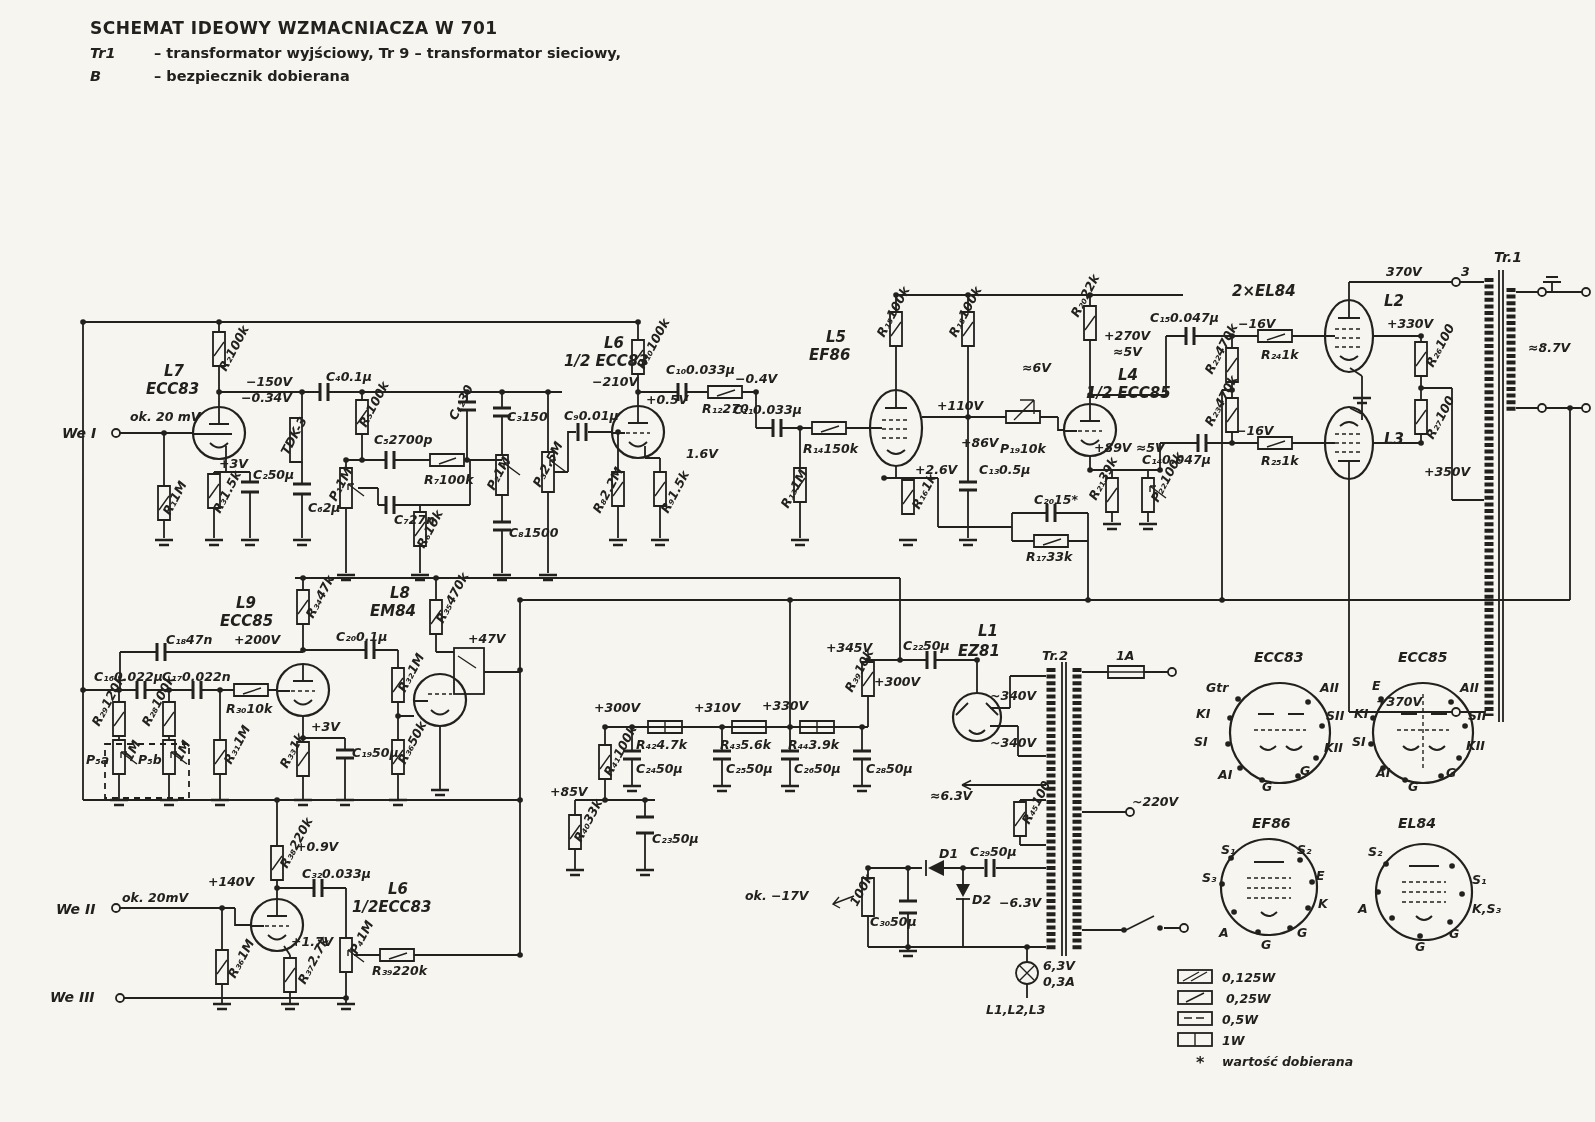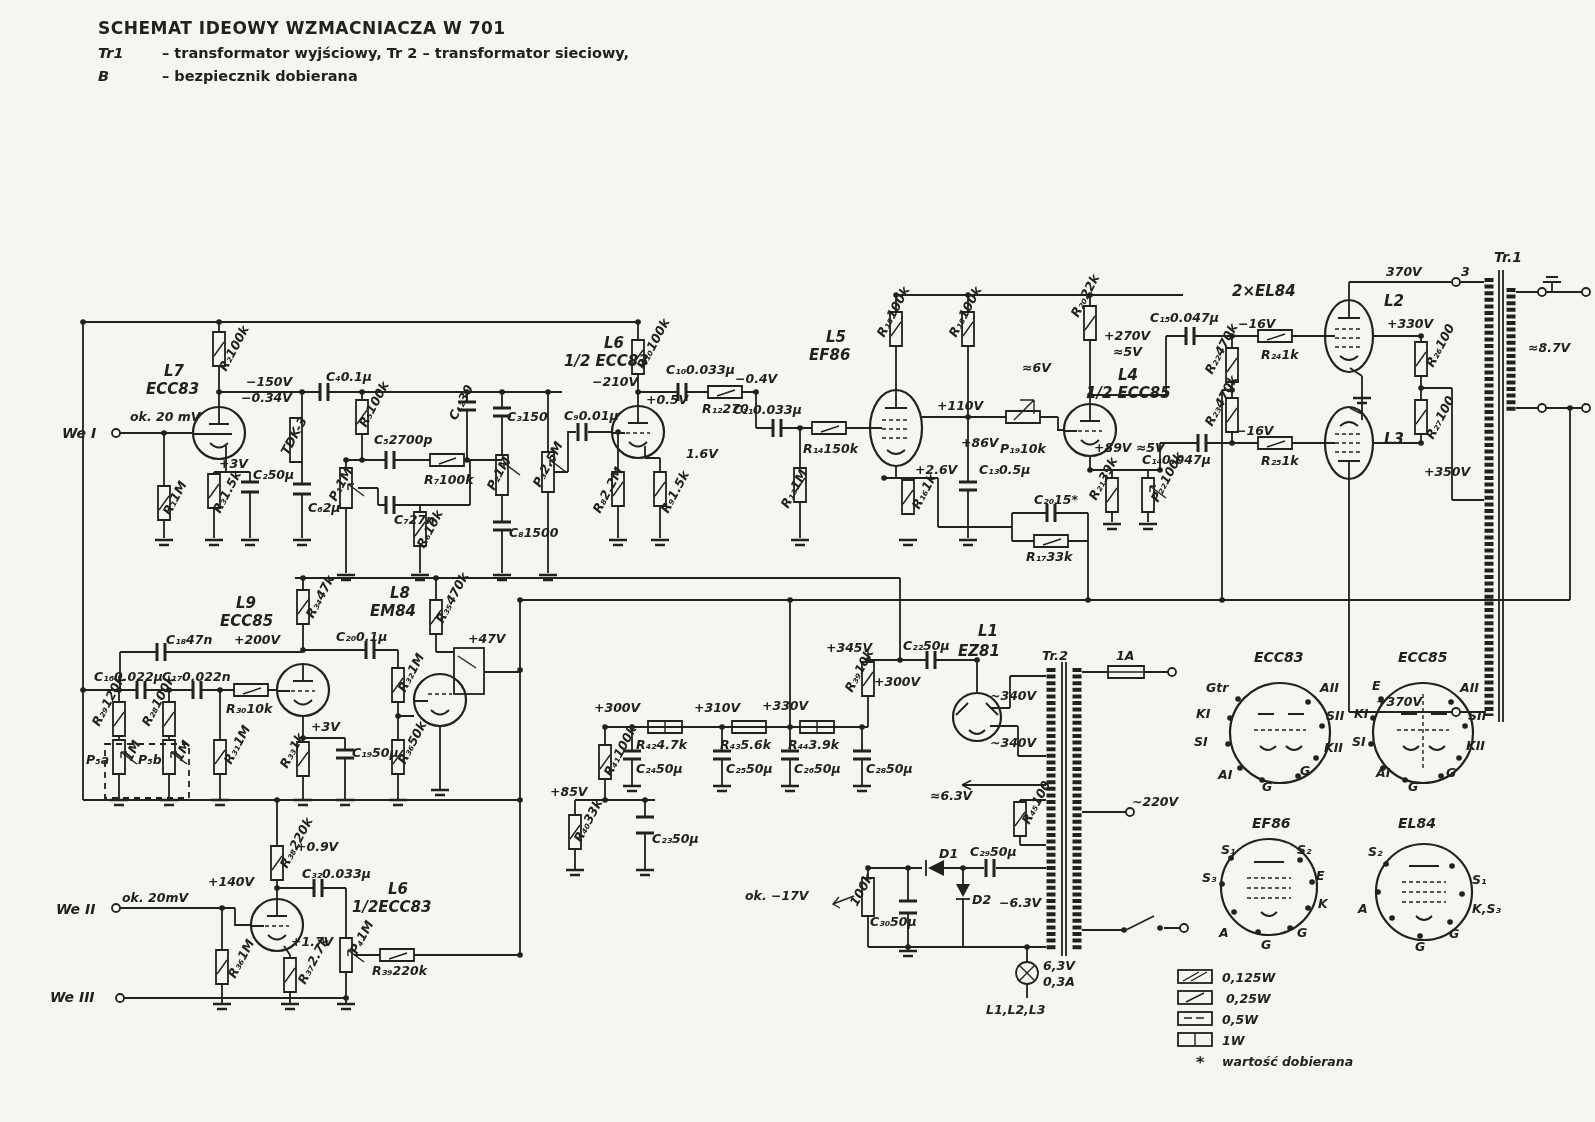--- a/index.html
+++ b/index.html
@@ -1,20 +1,20 @@
 <!DOCTYPE html>
 <html style="--ink: #22211e; --paper: #f6f5f0;"><head>
 <meta charset="utf-8">
 <style>
   :root{ --ink:#22211e; --paper:#f6f5f0; }
   html,body{margin:0;padding:0;}
   body{width:1595px;height:1122px;background:var(--paper);position:relative;overflow:hidden;
        font-family:"DejaVu Sans",sans-serif;color:var(--ink);}
   .page{position:absolute;inset:0;}
-  .hdr{position:absolute;left:98px;top:18px;width:820px;}
+  .hdr{position:absolute;left:90px;top:18px;width:820px;}
   .hdr-title{font-weight:700;font-size:17px;letter-spacing:.5px;}
   .hdr-row{display:flex;margin-top:7px;font-weight:700;font-size:14.5px;align-items:center;}
   .hdr-term{width:64px;font-style:italic;}
   svg{position:absolute;left:0;top:0;}
   .w{stroke:var(--ink);stroke-width:1.8;fill:none;}
   .w2{stroke:var(--ink);stroke-width:2.2;fill:none;}
   .cmp{stroke:var(--ink);stroke-width:1.8;fill:none;}
   .cap{stroke:var(--ink);stroke-width:3;fill:none;}
   .gnd{stroke:var(--ink);stroke-width:2.6;fill:none;}
   .dots{stroke:var(--ink);stroke-width:5.6;stroke-linecap:round;fill:none;}
@@ -27,21 +27,21 @@
 </style>
 </head>
 <body>
 
 <div class="page">
 
   <div class="hdr">
     <div class="hdr-title">SCHEMAT IDEOWY WZMACNIACZA W 701</div>
     <div class="hdr-row">
       <span class="hdr-term">Tr1</span>
-      <span>– transformator wyjściowy, Tr 2 – transformator sieciowy,</span>
+      <span>– transformator wyjściowy, Tr 9 – transformator sieciowy,</span>
     </div>
     <div class="hdr-row">
       <span class="hdr-term">B</span>
       <span>– bezpiecznik dobierana</span>
     </div>
   </div>
 
   <svg width="1595" height="1122" viewBox="0 0 1595 1122">
 
     <g>

